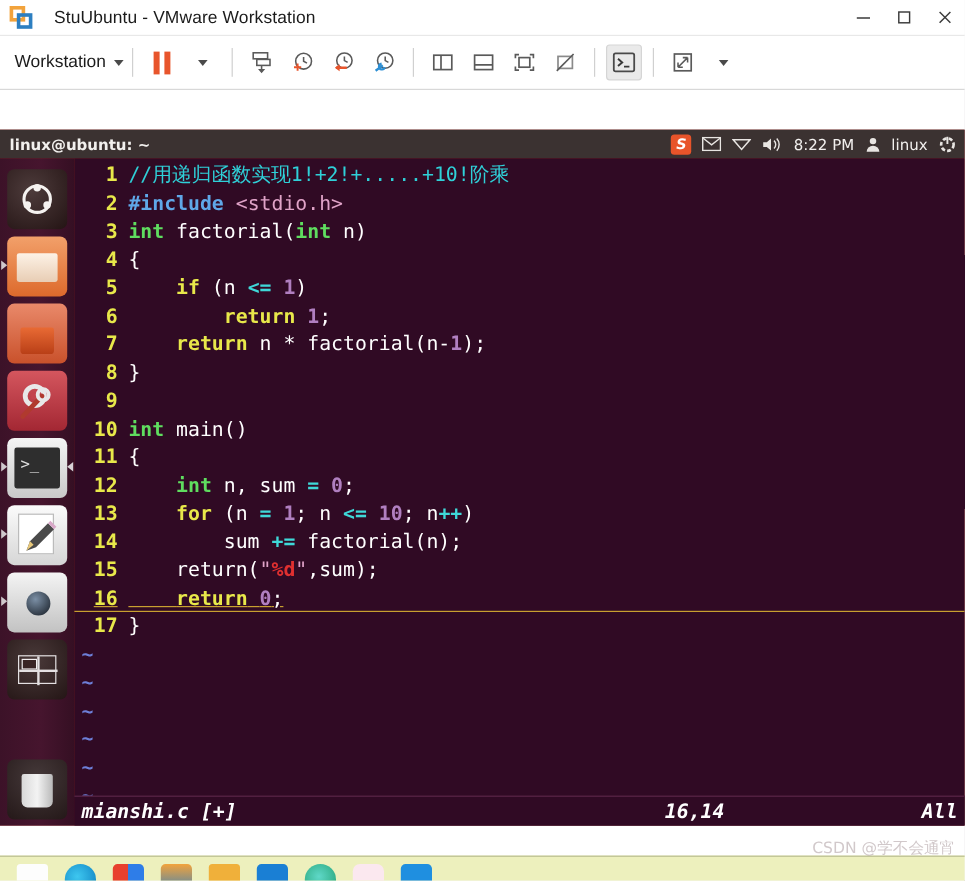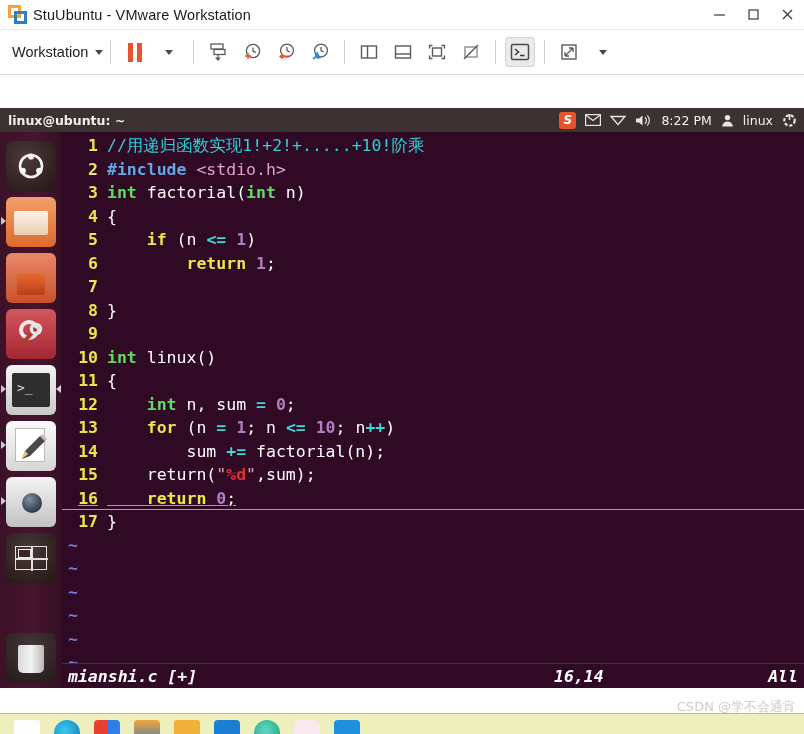--- a/index.html
+++ b/index.html
@@ -21,21 +21,21 @@
   .vm-logo { width: 22px; height: 22px; margin-left: 7px; position: relative; flex: none; }
   .vm-logo .sq1 {
     position: absolute; left: 1px; top: 1px; width: 13px; height: 13px;
     border: 3px solid #f2a33c; background: #fff;
   }
   .vm-logo .sq2 {
     position: absolute; left: 7px; top: 7px; width: 13px; height: 13px;
     border: 3px solid #2d7fc1; background: transparent;
   }
   .title-text {
-    margin-left: 4px; font-size: 14.5px; color: #1b1b1b; letter-spacing: .1px;
+    margin-left: 16px; font-size: 14.5px; color: #1b1b1b; letter-spacing: .1px;
     white-space: nowrap;
   }
   .winbtns { margin-left: auto; display: flex; height: 30px; }
   .winbtn {
     width: 34px; height: 30px; display: flex; align-items: center; justify-content: center;
     color: #3a3a3a; font-size: 13px;
   }
   .winbtn svg { display: block; }
 
   
@@ -442,24 +442,24 @@
     </div>
 
     <div class="vim">
       <div id="code-rows">
           <div class="crow"><span class="lnum">1</span><span class="ctext"><span class="s-com">//用递归函数实现1!+2!+.....+10!阶乘</span></span></div>
           <div class="crow"><span class="lnum">2</span><span class="ctext"><span class="s-pre">#include</span><span class="s-txt"> </span><span class="s-inc">&lt;stdio.h&gt;</span></span></div>
           <div class="crow"><span class="lnum">3</span><span class="ctext"><span class="s-type">int</span><span class="s-txt"> factorial(</span><span class="s-type">int</span><span class="s-txt"> n)</span></span></div>
           <div class="crow"><span class="lnum">4</span><span class="ctext"><span class="s-txt">{</span></span></div>
           <div class="crow"><span class="lnum">5</span><span class="ctext"><span class="s-txt">    </span><span class="s-kw">if</span><span class="s-txt"> (n </span><span class="s-op">&lt;=</span><span class="s-txt"> </span><span class="s-num">1</span><span class="s-txt">)</span></span></div>
           <div class="crow"><span class="lnum">6</span><span class="ctext"><span class="s-txt">        </span><span class="s-kw">return</span><span class="s-txt"> </span><span class="s-num">1</span><span class="s-txt">;</span></span></div>
-          <div class="crow"><span class="lnum">7</span></div>
+          <div class="crow"><span class="lnum">7</span><span class="ctext"><span class="s-txt">    </span><span class="s-kw">return</span><span class="s-txt"> n * factorial(n-</span><span class="s-num">1</span><span class="s-txt">);</span></span></div>
           <div class="crow"><span class="lnum">8</span><span class="ctext"><span class="s-txt">}</span></span></div>
           <div class="crow"><span class="lnum">9</span><span class="ctext"><span class="s-txt"></span></span></div>
-          <div class="crow"><span class="lnum">10</span><span class="ctext"><span class="s-type">int</span><span class="s-txt"> linux()</span></span></div>
+          <div class="crow"><span class="lnum">10</span><span class="ctext"><span class="s-type">int</span><span class="s-txt"> main()</span></span></div>
           <div class="crow"><span class="lnum">11</span><span class="ctext"><span class="s-txt">{</span></span></div>
           <div class="crow"><span class="lnum">12</span><span class="ctext"><span class="s-txt">    </span><span class="s-type">int</span><span class="s-txt"> n, sum </span><span class="s-op">=</span><span class="s-txt"> </span><span class="s-num">0</span><span class="s-txt">;</span></span></div>
           <div class="crow"><span class="lnum">13</span><span class="ctext"><span class="s-txt">    </span><span class="s-kw">for</span><span class="s-txt"> (n </span><span class="s-op">=</span><span class="s-txt"> </span><span class="s-num">1</span><span class="s-txt">; n </span><span class="s-op">&lt;=</span><span class="s-txt"> </span><span class="s-num">10</span><span class="s-txt">; n</span><span class="s-op">++</span><span class="s-txt">)</span></span></div>
           <div class="crow"><span class="lnum">14</span><span class="ctext"><span class="s-txt">        sum </span><span class="s-op">+=</span><span class="s-txt"> factorial(n);</span></span></div>
           <div class="crow"><span class="lnum">15</span><span class="ctext"><span class="s-txt">    return(</span><span class="s-str">"</span><span class="s-fmt">%d</span><span class="s-str">"</span><span class="s-txt">,sum);</span></span></div>
           <div class="crow cursorline"><span class="lnum">16</span><span class="ctext"><span class="s-txt">    </span><span class="s-kw">return</span><span class="s-txt"> </span><span class="s-num">0</span><span class="s-txt">;</span></span></div>
           <div class="crow"><span class="lnum">17</span><span class="ctext"><span class="s-txt">}</span></span></div>
         </div>
       <div id="tilde-rows">
           <div class="tilde">~</div>

